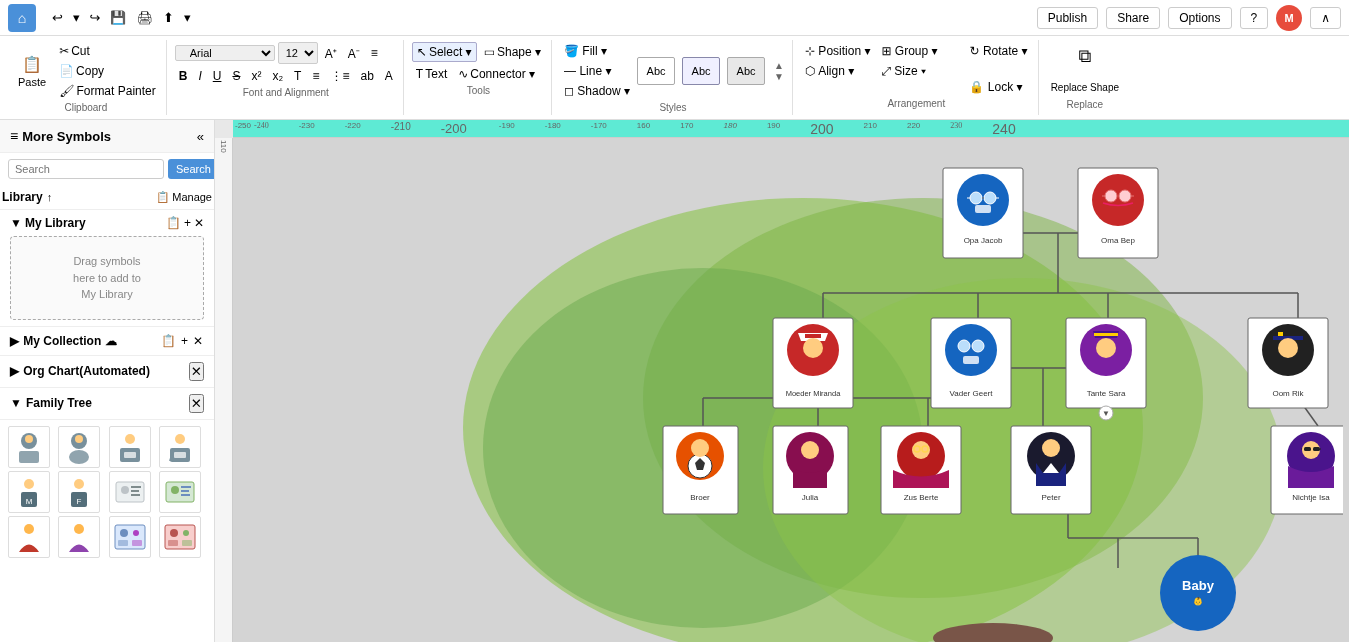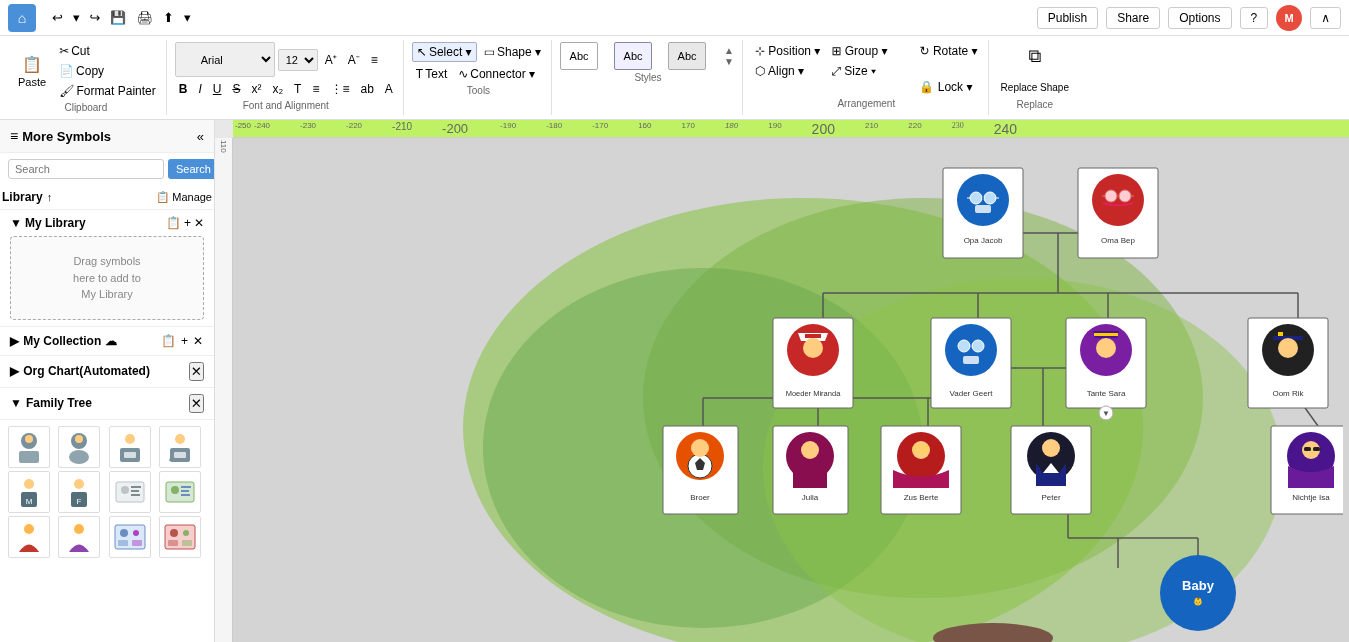--- a/index.html
+++ b/index.html
@@ -88,22 +88,22 @@
       padding: 2px 4px; border-radius: 2px; font-size: 12px;
       display: flex; align-items: center; gap: 2px;
       white-space: nowrap;
     }
     .ribbon-btn.large {
       flex-direction: column; font-size: 11px; padding: 3px 6px;
       min-width: 36px;
     }
     .ribbon-btn .icon { font-size: 16px; }
     .font-selector {
-      width: 100px; height: 35px; border: 1px solid #ccc;
-      border-radius: 2px; font-size: 11px; padding: 0 21px;
+      width: 100px; height: 16px; border: 1px solid #ccc;
+      border-radius: 2px; font-size: 11px; padding: 0 10px;
     }
     .size-selector {
       width: 40px; height: 22px; border: 1px solid #ccc;
       border-radius: 2px; font-size: 11px; padding: 0 3px;
     }
 
     
     .style-sample {
       width: 38px; height: 28px; border: 1px solid #aaa;
       display: flex; align-items: center; justify-content: center;
@@ -196,21 +196,21 @@
     }
 
     
     .canvas-area {
       flex: 1;
       background: #e8e8e8;
       position: relative;
       overflow: hidden;
     }
     .ruler-h {
-      height: 18px; background: #bef264; border-bottom: 1px solid #ccc;
+      height: 18px; background: #5eead4; border-bottom: 1px solid #ccc;
       display: flex; align-items: center;
       position: absolute; top: 0; left: 18px; right: 0;
       font-size: 9px; color: #666; overflow: hidden;
     }
     .ruler-v {
       width: 18px; background: #f5f5f5; border-right: 1px solid #ccc;
       position: absolute; top: 18px; left: 0; bottom: 0;
       font-size: 9px; color: #666; writing-mode: vertical-rl;
       display: flex; align-items: center; overflow: hidden;
     }
@@ -329,21 +329,26 @@
         <button class="ribbon-btn">
           ∿ <span>Connector ▾</span>
         </button>
       </div>
     </div>
     <span class="ribbon-group-label">Tools</span>
   </div>
 
   <div class="ribbon-group">
     <div style="display:flex;gap:3px;align-items:center;">
-      <div style="display:flex;gap:16px;align-items:center;">
+      <div style="display:flex;flex-direction:column;gap:2px;">
+        <button class="ribbon-btn">🪣 Fill ▾</button>
+        <button class="ribbon-btn">— Line ▾</button>
+        <button class="ribbon-btn">◻ Shadow ▾</button>
+      </div>
+      <div style="display:flex;gap:7px;align-items:center;">
         <div class="style-sample">Abc</div>
         <div class="style-sample" style="background:#f0f0ff;border-color:#88a;">Abc</div>
         <div class="style-sample" style="background:#e8e8e8;">Abc</div>
         <div style="display:flex;flex-direction:column;">
           <button class="ribbon-expand-btn">▲</button>
           <button class="ribbon-expand-btn">▼</button>
         </div>
       </div>
     </div>
     <span class="ribbon-group-label">Styles</span>
@@ -549,21 +554,21 @@
         </div>
       </div>
     </div>
   </div>
 
   <div class="canvas-area">
 
     <div class="ruler-h">
       <div style="display:flex;width:100%;overflow:hidden;margin-left:2px;">
         <span style="font-size:8px;color:#666;margin-right:3px;">-250</span>
-        <span style="font-size:8px;color:#666;margin-right:30px;">-240</span>
+        <span style="font-size:8px;color:#666;margin-right:30px;font-family:Liberation Serif, serif;">-240</span>
         <span style="font-size:8px;color:#666;margin-right:30px;">-230</span>
         <span style="font-size:8px;color:#666;margin-right:30px;">-220</span>
         <span style="font-size:10px;color:#666;margin-right:30px;">-210</span>
         <span style="font-size:13px;color:#666;margin-right:32px;">-200</span>
         <span style="font-size:8px;color:#666;margin-right:30px;">-190</span>
         <span style="font-size:8px;color:#666;margin-right:30px;">-180</span>
         <span style="font-size:8px;color:#666;margin-right:30px;">-170</span>
         <span style="font-size:8px;color:#666;margin-right:30px;">160</span>
         <span style="font-size:8px;color:#666;margin-right:30px;">170</span>
         <span style="font-size:8px;color:#666;margin-right:30px;font-style:italic;">180</span>

